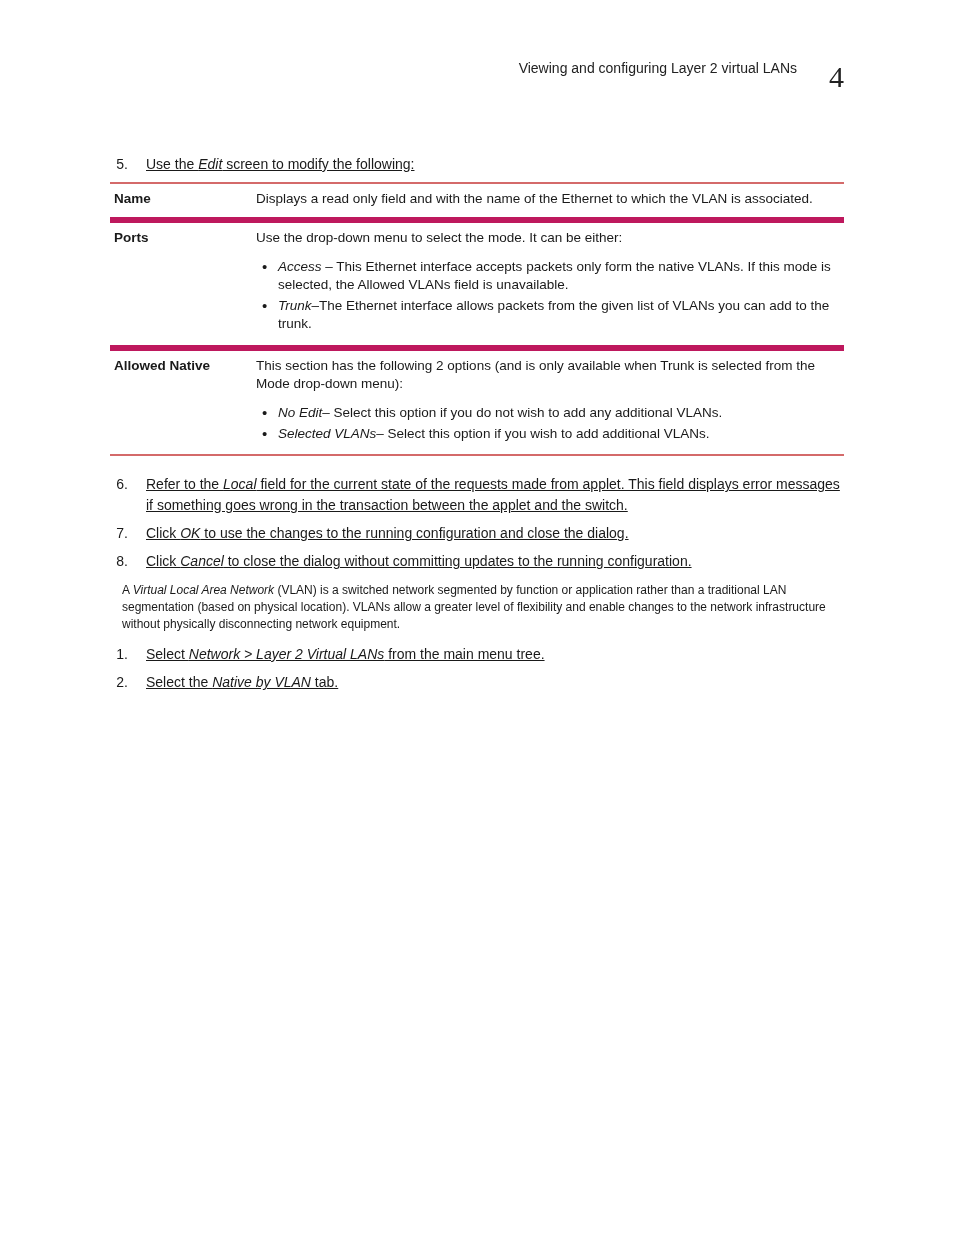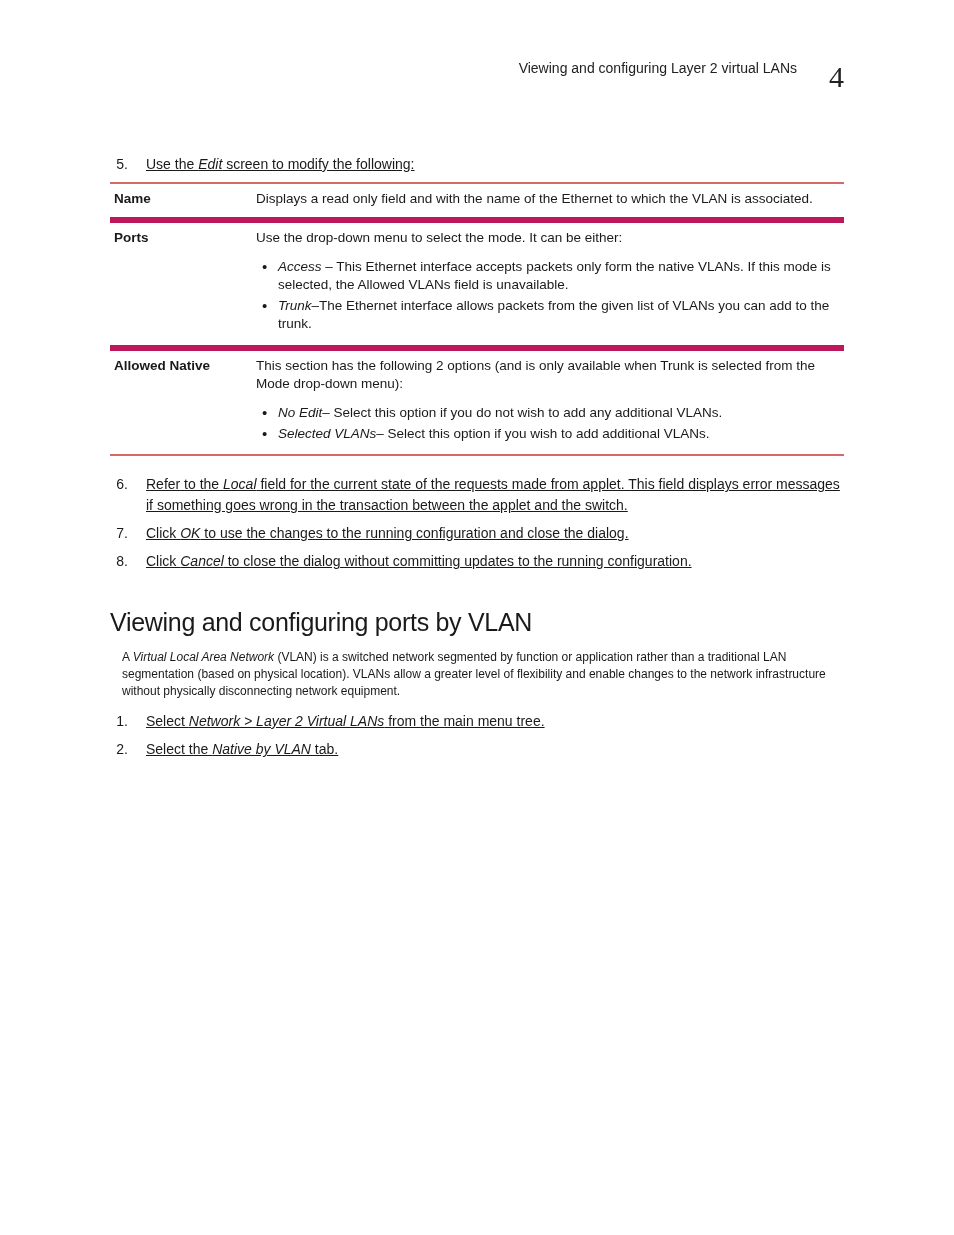--- a/index.html
+++ b/index.html
@@ -173,21 +173,20 @@
       <span>Click </span><span class="italic">OK</span><span> to use the changes to the running configuration and close the dialog.</span>
     </span>
   </div>
   <div class="ol-item">
     <span class="num">8.</span>
     <span class="body">
       <span>Click </span><span class="italic">Cancel</span><span> to close the dialog without committing updates to the running configuration.</span>
     </span>
   </div>
 
-  <h2 class="section-title">Viewing and configuring ports by VLAN</h2>
 
   <p class="body-text">
     <span>A </span><span class="italic">Virtual Local Area Network</span><span> (VLAN) is a switched network segmented by function or application rather than a traditional LAN segmentation (based on physical location). VLANs allow a greater level of flexibility and enable changes to the network infrastructure without physically disconnecting network equipment.</span>
   </p>
 
 
   <div class="ol-item">
     <span class="num">1.</span>
     <span class="body">
       <span>Select </span><span class="italic">Network &gt; Layer 2 Virtual LANs</span><span> from the main menu tree.</span>

